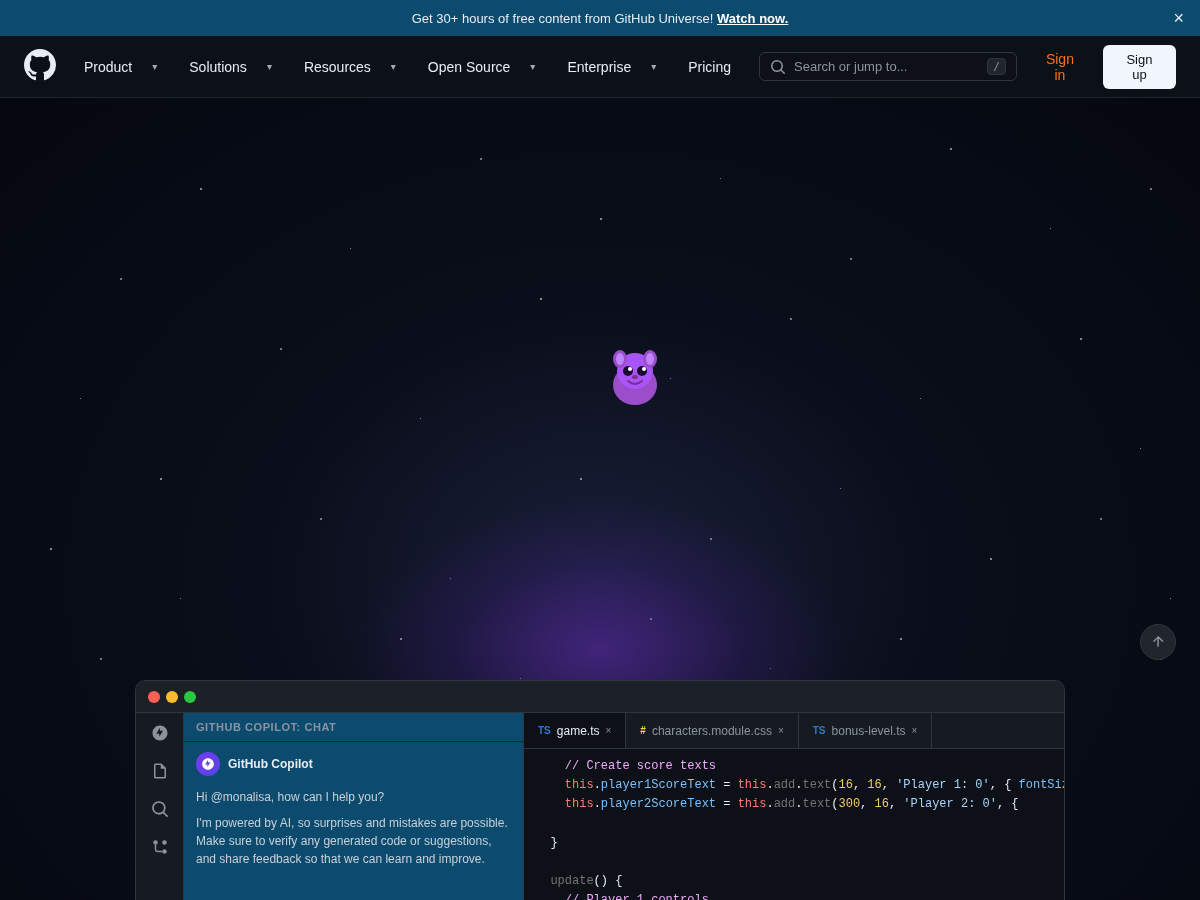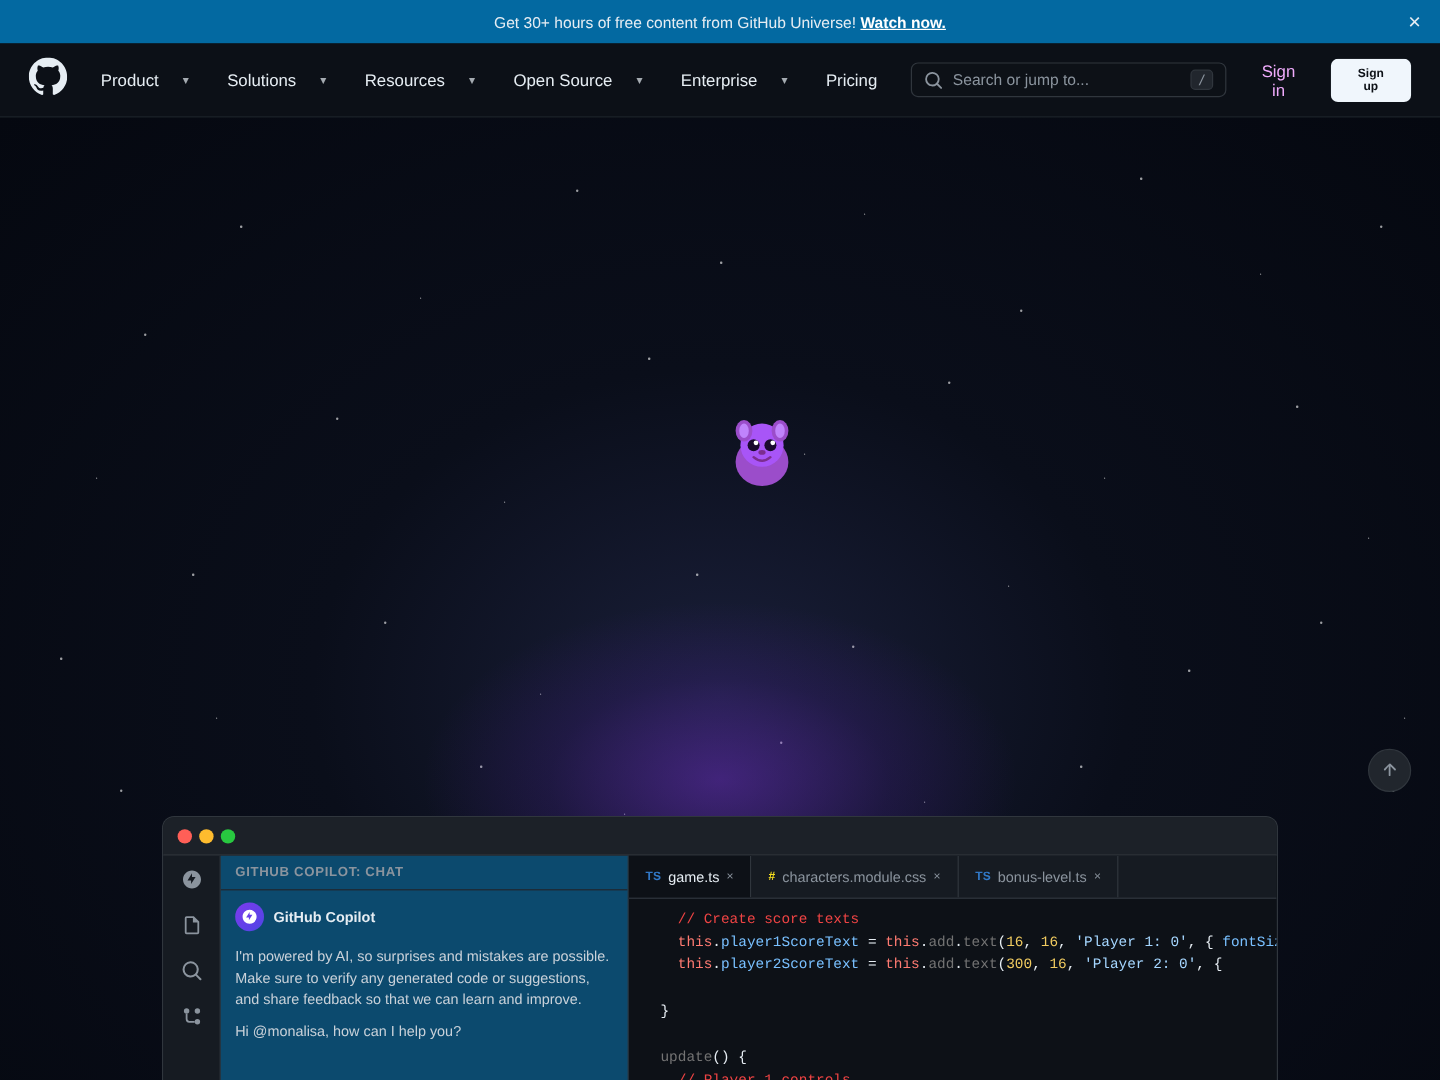--- a/index.html
+++ b/index.html
@@ -7,21 +7,21 @@
       width: 1200px;
       height: 900px;
       overflow: hidden;
       font-family: -apple-system, BlinkMacSystemFont, 'Segoe UI', Helvetica, Arial, sans-serif;
       background: #0d1117;
       color: #e6edf3;
     }
 
     
     #announcement-banner {
-      background: #0369a1;
+      background: #0c4a6e;
       color: #e6edf3;
       text-align: center;
       padding: 8px 16px;
       font-size: 13px;
       position: relative;
       display: flex;
       align-items: center;
       justify-content: center;
       min-height: 36px;
     }
@@ -95,36 +95,36 @@
       background: #21262d;
       border: 1px solid #30363d;
       border-radius: 4px;
       padding: 1px 5px;
       font-size: 11px;
       color: #8b949e;
     }
     #sign-in-btn {
       padding: 6px 16px;
       font-size: 14px;
-      color: #f0abfc;
+      color: #f97316;
       background: transparent;
       border: none;
       cursor: pointer;
       border-radius: 6px;
       font-weight: 500;
     }
     #sign-up-btn {
       padding: 6px 16px;
-      font-size: 10px;
+      font-size: 13px;
       color: #0d1117;
       background: #f0f6fc;
       border: 1px solid rgba(240,246,252,0.1);
       cursor: pointer;
       border-radius: 6px;
-      font-weight: 700;
+      font-weight: 400;
     }
 
     
     #hero {
       position: relative;
       width: 1200px;
       height: 802px;
       overflow: hidden;
       background: radial-gradient(ellipse at 50% 60%, #1a1f3a 0%, #0a0e1a 40%, #050810 100%);
     }
@@ -352,21 +352,21 @@
     #code-text {
       flex: 1;
       padding: 8px 12px;
       overflow: hidden;
       color: #8b949e;
     }
     .code-line { height: 19.2px; white-space: pre; }
     .kw { color: #ff7b72; }
     .fn { color: #737373; }
     .str { color: #a5d6ff; }
-    .cmt { color: #ef4444; }
+    .cmt { color: #f0abfc; }
     .prop { color: #79c0ff; }
     .num { color: #f2cc60; }
     .plain { color: #e6edf3; }
 
     
     #scroll-top-btn {
       position: absolute;
       bottom: 240px;
       right: 24px;
       width: 36px;
@@ -551,22 +551,22 @@
         <div id="chat-header">GITHUB COPILOT: CHAT</div>
         <div id="chat-messages">
           <div class="chat-sender-row">
             <div class="chat-avatar">
               <svg width="14" height="14" viewBox="0 0 24 24" fill="white">
                 <path d="M12 2C6.48 2 2 6.48 2 12s4.48 10 10 10 10-4.48 10-10S17.52 2 12 2zm-1 15v-4H7l5-8v4h4l-5 8z"></path>
               </svg>
             </div>
             <span class="chat-sender-name">GitHub Copilot</span>
           </div>
+          <div class="chat-bubble">Hi @monalisa, how can I help you?</div>
           <div class="chat-bubble">I'm powered by AI, so surprises and mistakes are possible. Make sure to verify any generated code or suggestions, and share feedback so that we can learn and improve.</div>
-          <div class="chat-bubble">Hi @monalisa, how can I help you?</div>
         </div>
       </div>
 
       <div id="code-panel">
 
         <div id="tabs-bar">
           <div class="code-tab active">
             <span class="tab-icon-ts">TS</span>
             <span>game.ts</span>
             <span class="tab-close">×</span>

